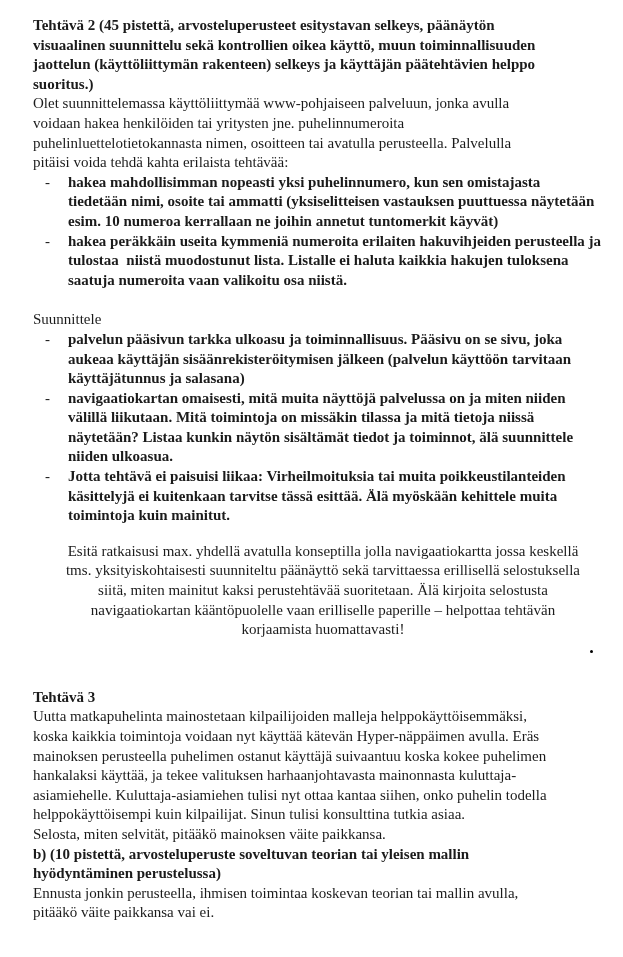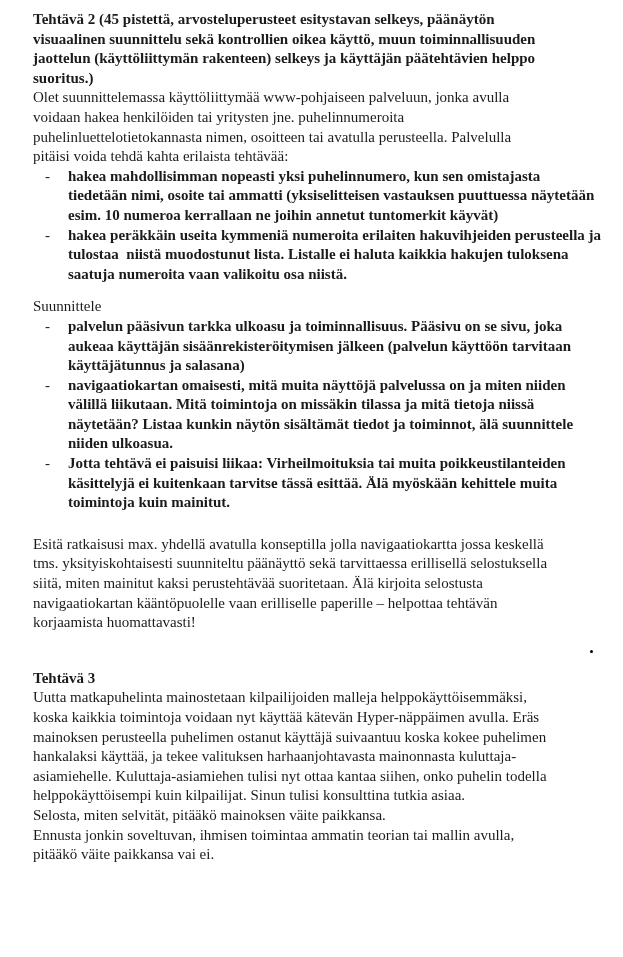--- a/index.html
+++ b/index.html
@@ -12,21 +12,21 @@
     height: 957px;
     position: relative;
     overflow: hidden;
     font-family: "Liberation Serif", "DejaVu Serif", serif;
     color: #1b1b1b;
   }
   .page {
     box-sizing: border-box;
     width: 623px;
     height: 957px;
-    padding: 10px 10px 0 33px;
+    padding: 16px 10px 0 33px;
     font-size: 15px;
     line-height: 19.6px;
     -webkit-font-smoothing: antialiased;
   }
   .block {
     white-space: pre;
   }
   .bold {
     font-weight: bold;
   }
@@ -38,23 +38,23 @@
     flex: 0 0 35px;
     box-sizing: border-box;
     padding-left: 12px;
     white-space: pre;
   }
   .bullet-text {
     flex: 1 1 auto;
     white-space: pre;
     font-weight: bold;
   }
-  .mt-design { margin-top: 13px; }
-  .mt-closing { margin-top: 22px; }
-  .mt-task3 { margin-top: 36px; }
+  .mt-design { margin-top: 20px; }
+  .mt-closing { margin-top: 16px; text-align: center; }
+  .mt-task3 { margin-top: 48px; }
   .scan-speck {
     position: absolute;
     left: 590px;
     top: 650px;
     width: 3px;
     height: 3px;
     background: #000000;
     border-radius: 50%;
   }
 </style>
@@ -122,19 +122,21 @@
   <div class="block">Uutta matkapuhelinta mainostetaan kilpailijoiden malleja helppokäyttöisemmäksi,
 koska kaikkia toimintoja voidaan nyt käyttää kätevän Hyper-näppäimen avulla. Eräs
 mainoksen perusteella puhelimen ostanut käyttäjä suivaantuu koska kokee puhelimen
 hankalaksi käyttää, ja tekee valituksen harhaanjohtavasta mainonnasta kuluttaja-
 asiamiehelle. Kuluttaja-asiamiehen tulisi nyt ottaa kantaa siihen, onko puhelin todella
 helppokäyttöisempi kuin kilpailijat. Sinun tulisi konsulttina tutkia asiaa.</div>
 
 
   <div class="block">Selosta, miten selvität, pitääkö mainoksen väite paikkansa.</div>
 
+  <div class="block bold">b) (10 pistettä, arvosteluperuste soveltuvan teorian tai yleisen mallin
+hyödyntäminen perustelussa)</div>
 
-  <div class="block">Ennusta jonkin soveltuvan, ihmisen toimintaa ammatin teorian tai mallin avulla,
+  <div class="block">Ennusta jonkin perusteella, ihmisen toimintaa koskevan teorian tai mallin avulla,
 pitääkö väite paikkansa vai ei.</div>
 
 </div>
 
 <div class="scan-speck"></div>
 
 </body></html>

